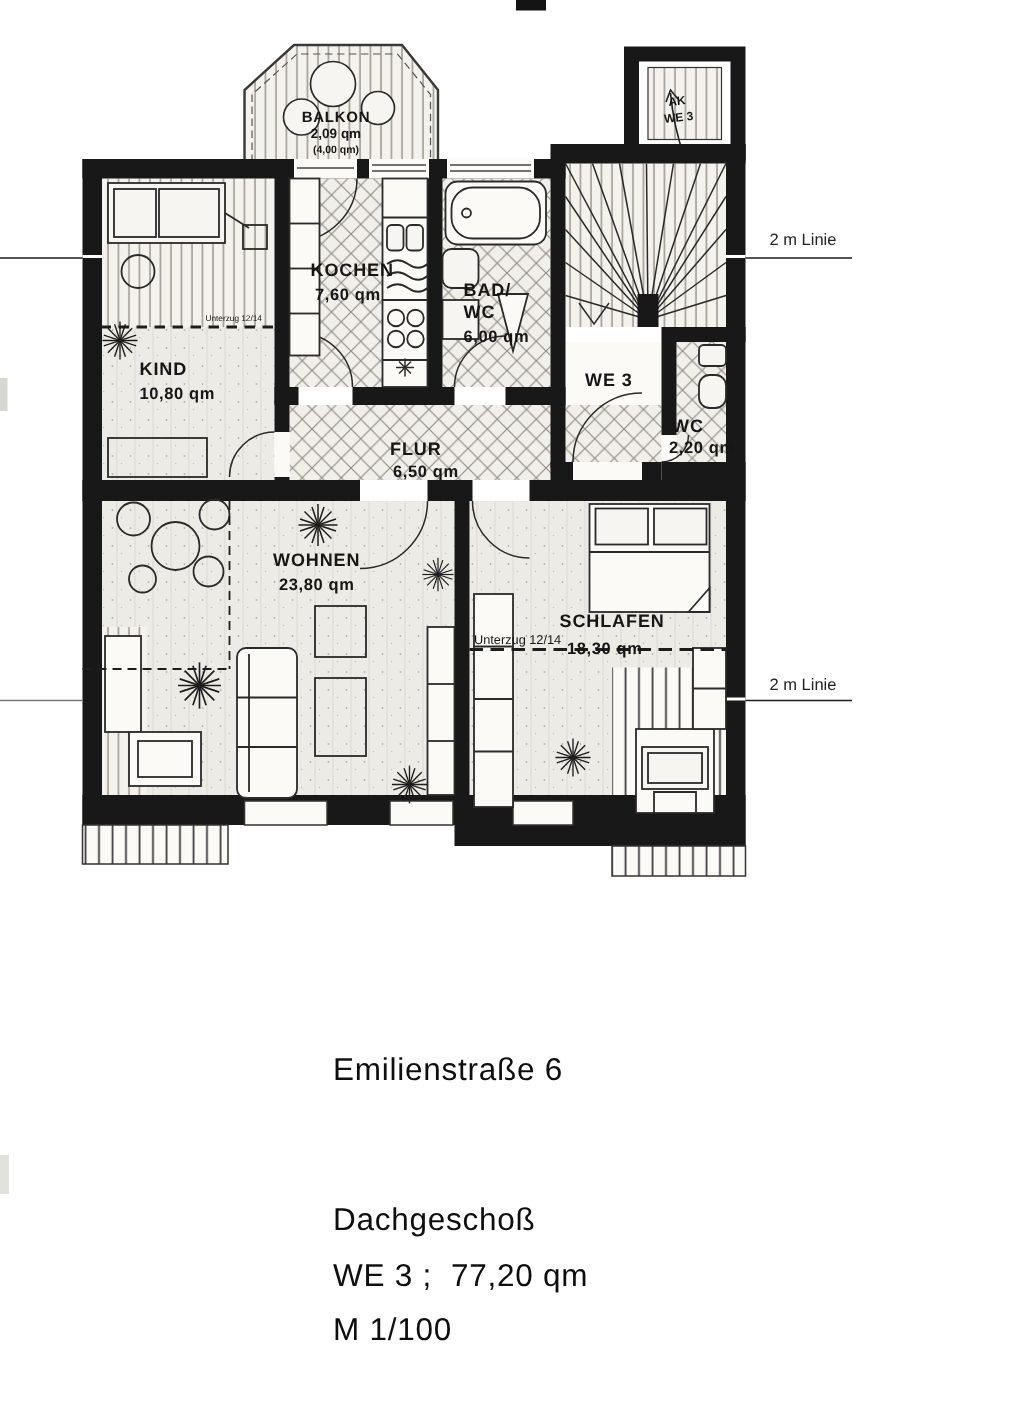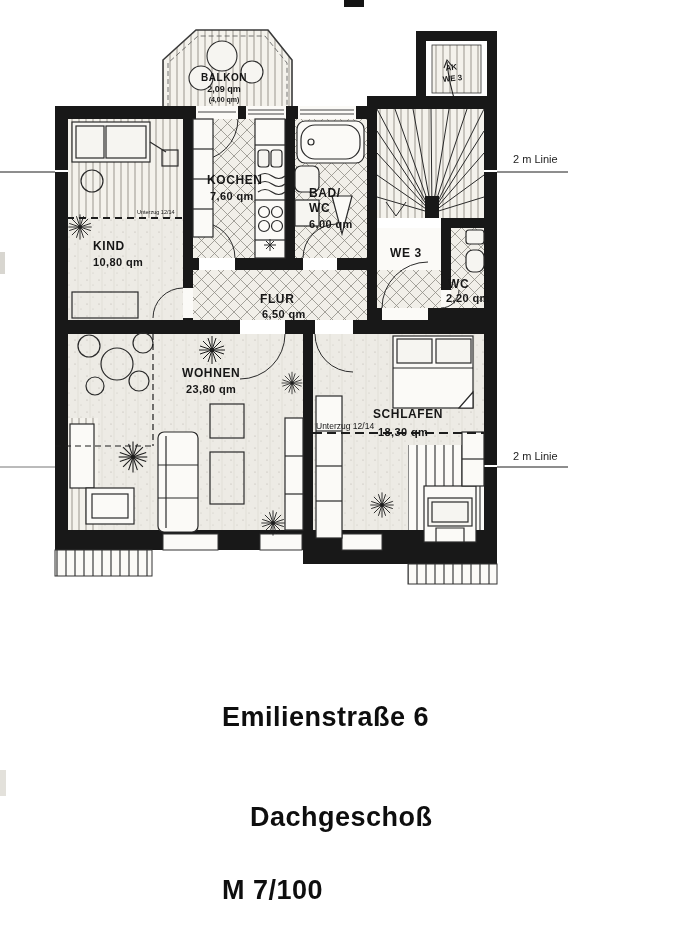--- a/index.html
+++ b/index.html
@@ -8,22 +8,22 @@
   svg text{font-family:"Liberation Sans",sans-serif;fill:#161616;}
   .room-label{font-size:12px;font-weight:700;letter-spacing:.6px;}
   .room-area{font-size:11px;font-weight:700;letter-spacing:.4px;}
   .balkon-label{font-size:10px;font-weight:700;letter-spacing:.5px;}
   .balkon-area{font-size:9px;font-weight:700;}
   .balkon-area2{font-size:7px;font-weight:700;}
   .ak-label{font-size:8px;font-weight:700;}
   .tiny-note{font-size:5.5px;}
   .note{font-size:8.5px;}
   .two-m{font-size:11px;font-weight:400;fill:#222;}
-  .caption-line{position:absolute;left:222px;font-weight:700;color:#0e0e0e;
-                font-size:27px;letter-spacing:.5px;white-space:pre;}
+  .caption-line{position:absolute;left:222px;font-weight:400;color:#0e0e0e;
+                font-size:21px;letter-spacing:.5px;white-space:pre;}
 </style>
 </head>
 <body>
 
 <div id="page">
 
 <svg width="677" height="942" viewBox="0 0 677 942">
   <defs>
     <pattern id="tiles" width="13" height="13" patternUnits="userSpaceOnUse">
       <rect width="13" height="13" fill="#f1efe9"></rect>
@@ -328,16 +328,17 @@
     <text x="513" y="460" class="two-m">2 m Linie</text>
   </g>
 
   <rect x="344" y="0" width="20" height="7" fill="#141414"></rect>
   <rect x="0" y="252" width="5" height="22" fill="#d8d6d0"></rect>
   <rect x="0" y="770" width="6" height="26" fill="#e3e1db"></rect>
 </svg>
 
 
 <div class="caption-line" style="top:702px;">Emilienstraße 6</div>
-<div class="caption-line" style="top:802px;margin-left:28px;">Dachgeschoß</div>
-<div class="caption-line" style="top:875px;">M 7/100</div>
+<div class="caption-line" style="top:802px;">Dachgeschoß</div>
+<div class="caption-line" style="top:839px;">WE 3 ;  77,20 qm</div>
+<div class="caption-line" style="top:875px;">M 1/100</div>
 
 </div>
 
 </body></html>

